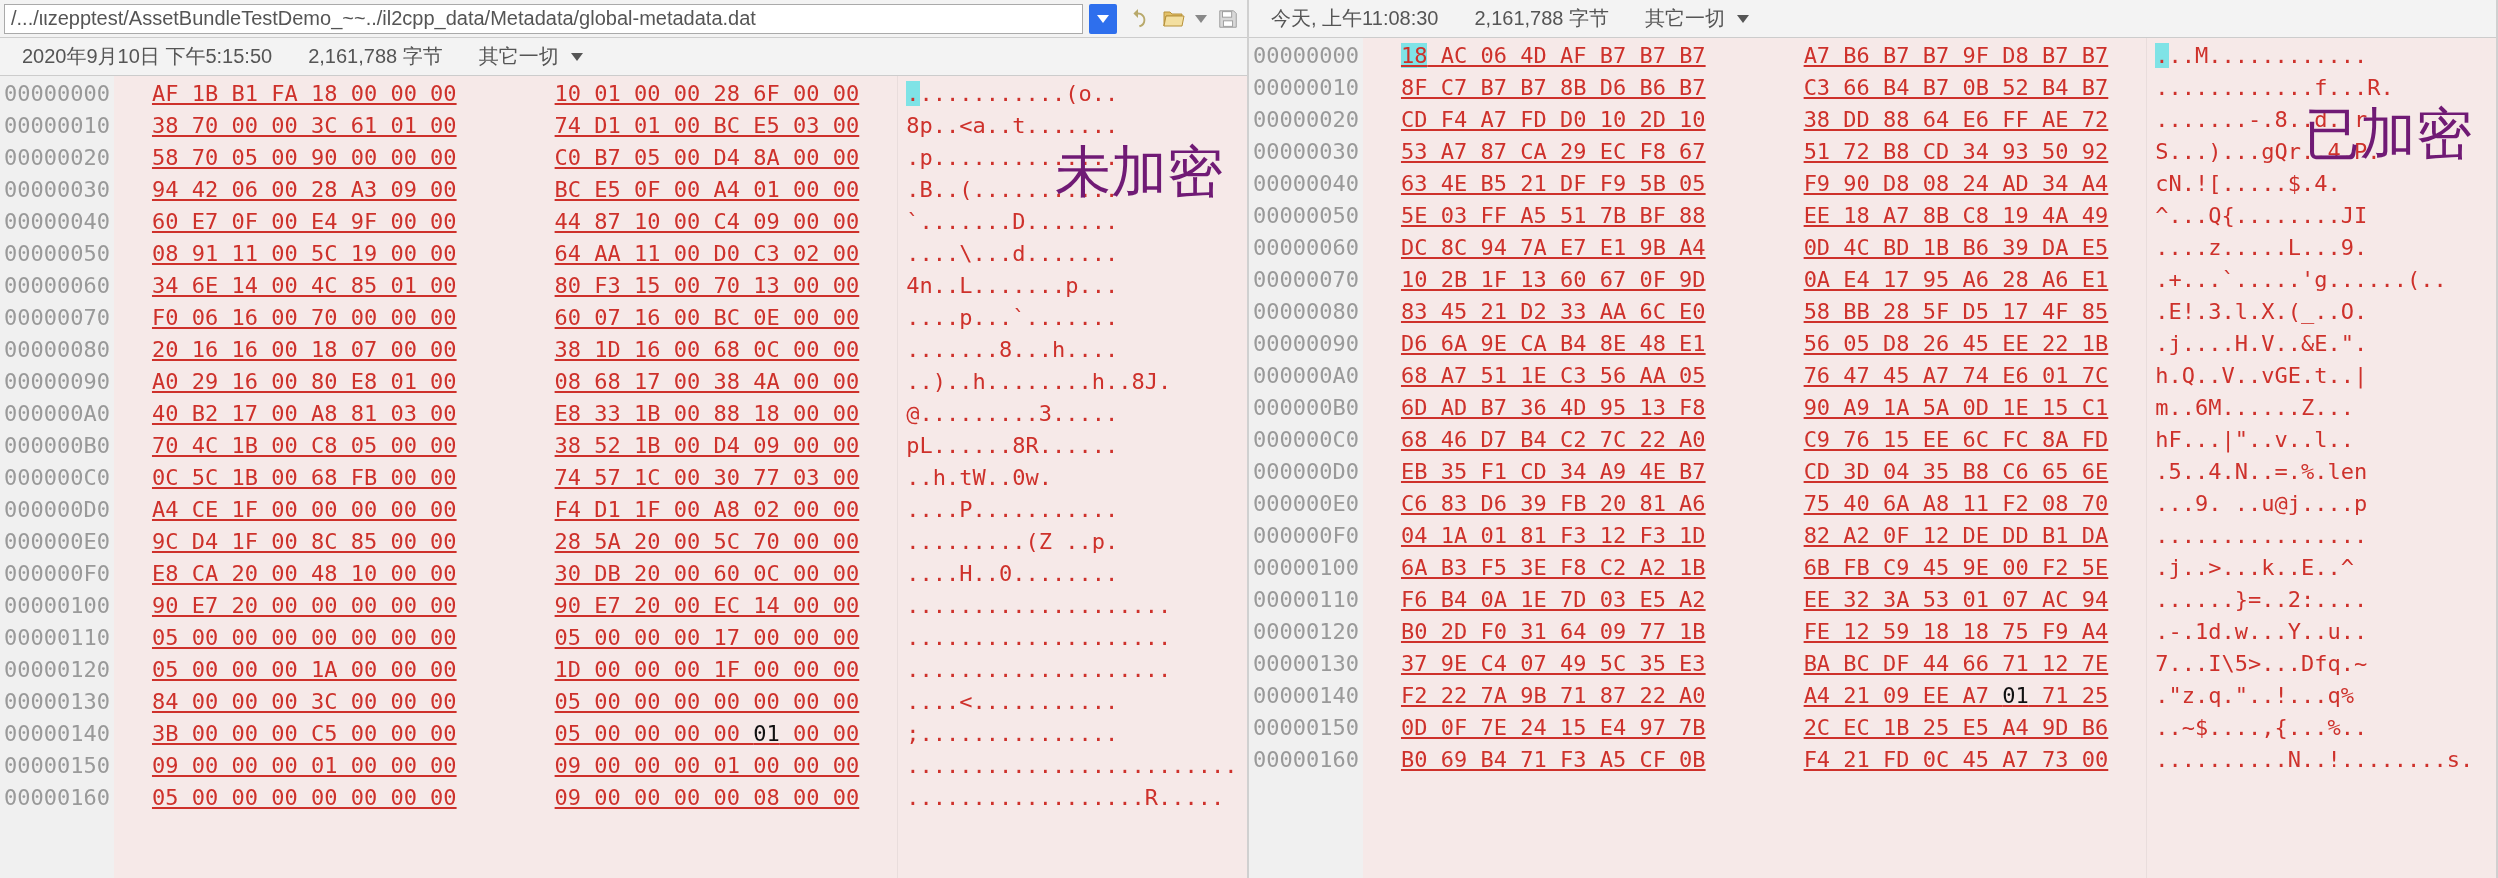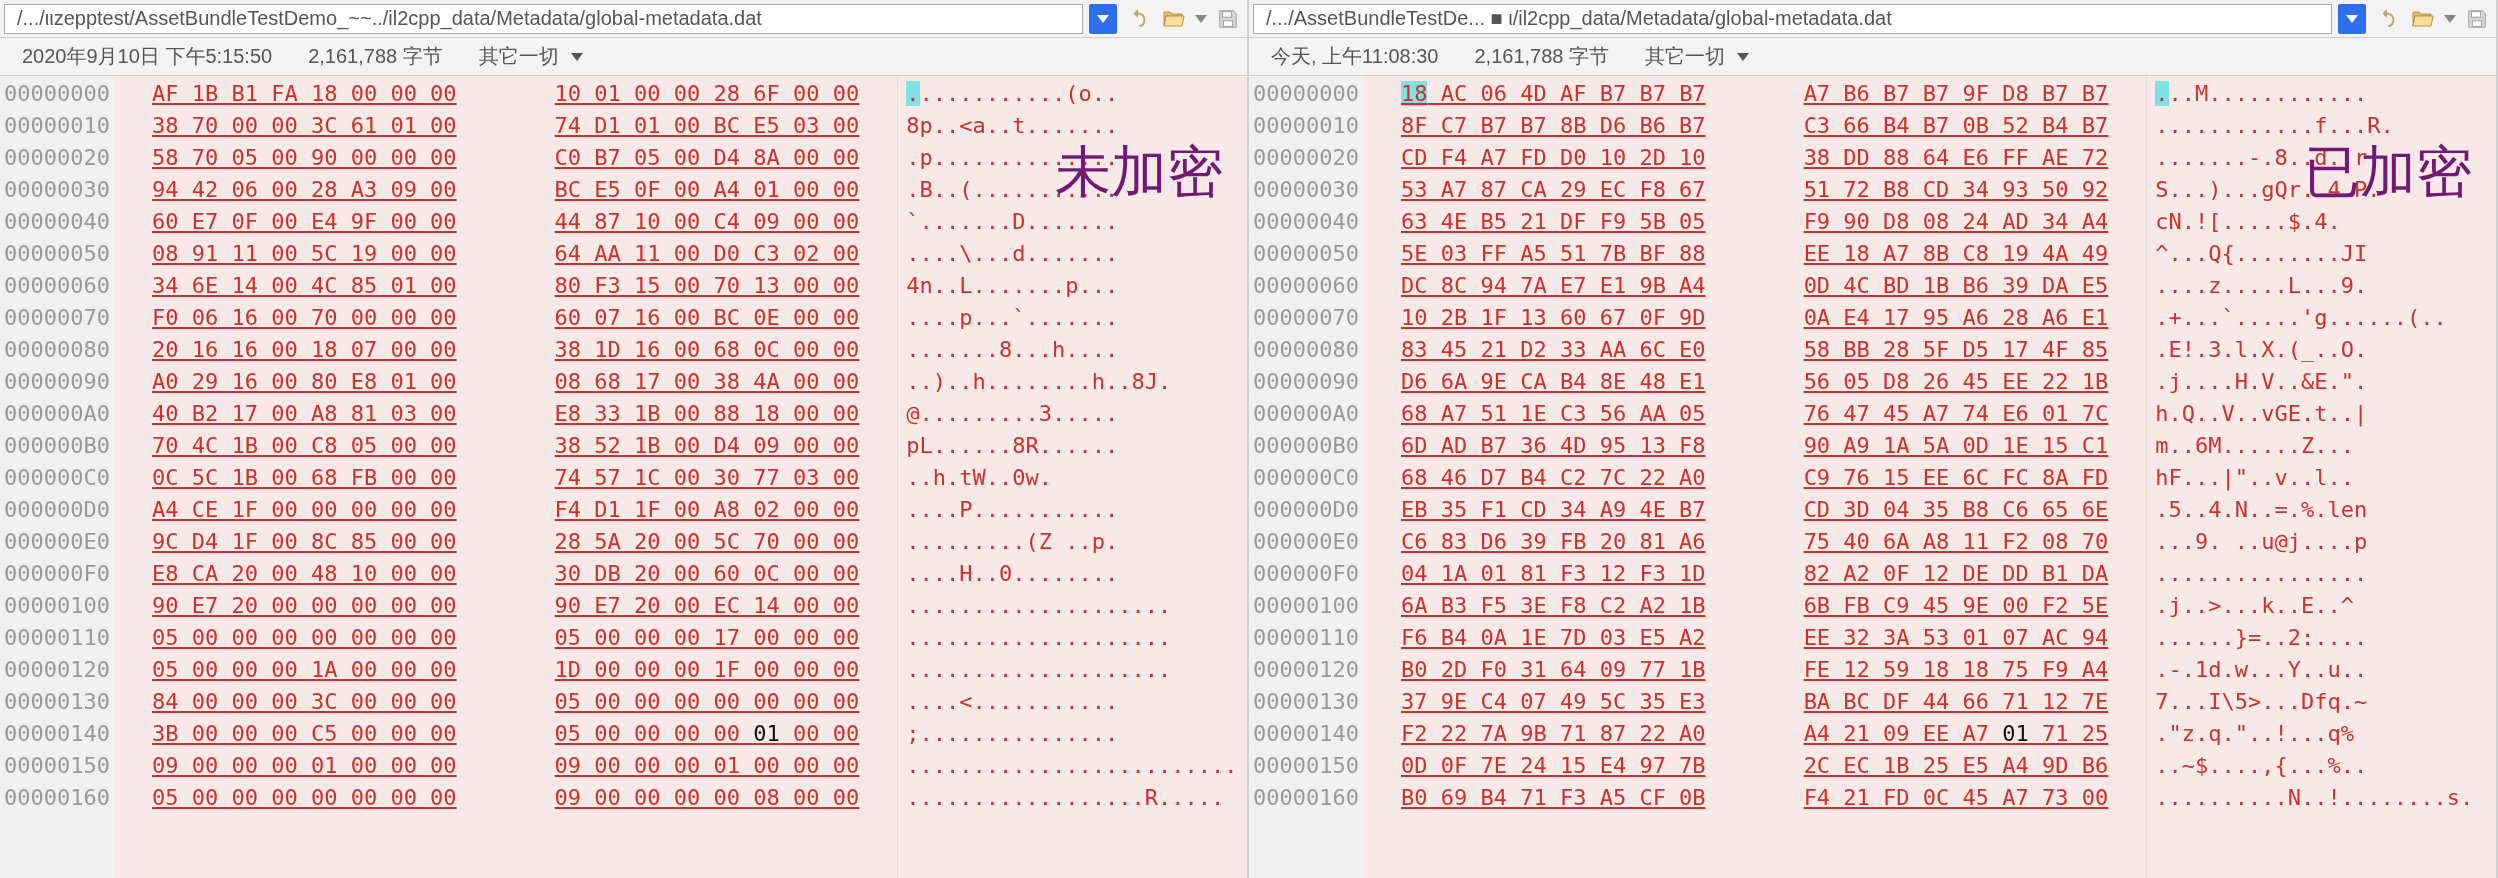--- a/index.html
+++ b/index.html
@@ -1,20 +1,20 @@
 <!DOCTYPE html>
 <html><head>
 <meta charset="utf-8">
 <style>
   * { margin: 0; padding: 0; box-sizing: border-box; }
   html, body { width: 2498px; height: 878px; font-family: Arial, sans-serif; background: #f8f8f8; overflow: hidden; }
   body { display: flex; }
   .panel { flex: 1; display: flex; flex-direction: column; border-right: 2px solid #d0d0d0; position: relative; }
   .toolbar { display: flex; align-items: center; background: #f3f3f3; border-bottom: 1px solid #ccc; height: 38px; padding: 2px 4px; gap: 6px; }
-  .path-input { flex: 1; height: 30px; border: 1px solid #aaa; background: #fff; padding: 0 12px; font-size: 20px; color: #555; font-family: Arial, sans-serif; }
+  .path-input { flex: 1; height: 30px; border: 1px solid #aaa; background: #fff; padding: 0 6px; font-size: 20px; color: #555; font-family: Arial, sans-serif; }
   .tb-btn { width: 30px; height: 30px; display: flex; align-items: center; justify-content: center; cursor: pointer; border-radius: 3px; }
   .dropdown-btn { width: 28px; height: 30px; background: #2e6fed; display: flex; align-items: center; justify-content: center; cursor: pointer; border-radius: 2px; }
   .statusbar { display: flex; align-items: center; background: #f3f3f3; border-bottom: 1px solid #ccc; height: 38px; font-size: 20px; color: #555; padding-left: 4px; }
   .status-item { padding: 0 18px; }
   .combo { display: flex; align-items: center; gap: 12px; padding: 0 18px; }
   .triangle-down { width: 0; height: 0; border-left: 6px solid transparent; border-right: 6px solid transparent; border-top: 8px solid #555; }
   .triangle-down-white { width: 0; height: 0; border-left: 6px solid transparent; border-right: 6px solid transparent; border-top: 8px solid #fff; }
   .hex-area { flex: 1; display: flex; font-family: "Menlo","Consolas",monospace; font-size: 22px; line-height: 32px; position: relative; background: #f6e9e8; overflow: hidden; gap: 28px; }
   .offsets { background: #f0f0f0; color: #999; padding: 2px 4px; }
   .hex-col { padding: 2px 10px; color: #ce312b; white-space: pre; text-decoration: underline; }
@@ -90,45 +90,20 @@
       </div>
     <div class="hex-col" id="left-hexA"><div class="row">AF 1B B1 FA 18 00 00 00</div><div class="row">38 70 00 00 3C 61 01 00</div><div class="row">58 70 05 00 90 00 00 00</div><div class="row">94 42 06 00 28 A3 09 00</div><div class="row">60 E7 0F 00 E4 9F 00 00</div><div class="row">08 91 11 00 5C 19 00 00</div><div class="row">34 6E 14 00 4C 85 01 00</div><div class="row">F0 06 16 00 70 00 00 00</div><div class="row">20 16 16 00 18 07 00 00</div><div class="row">A0 29 16 00 80 E8 01 00</div><div class="row">40 B2 17 00 A8 81 03 00</div><div class="row">70 4C 1B 00 C8 05 00 00</div><div class="row">0C 5C 1B 00 68 FB 00 00</div><div class="row">A4 CE 1F 00 00 00 00 00</div><div class="row">9C D4 1F 00 8C 85 00 00</div><div class="row">E8 CA 20 00 48 10 00 00</div><div class="row">90 E7 20 00 00 00 00 00</div><div class="row">05 00 00 00 00 00 00 00</div><div class="row">05 00 00 00 1A 00 00 00</div><div class="row">84 00 00 00 3C 00 00 00</div><div class="row">3B 00 00 00 C5 00 00 00</div><div class="row">09 00 00 00 01 00 00 00</div><div class="row">05 00 00 00 00 00 00 00</div></div>
     <div class="gap-col"></div>
     <div class="hex-col" id="left-hexB"><div class="row">10 01 00 00 28 6F 00 00</div><div class="row">74 D1 01 00 BC E5 03 00</div><div class="row">C0 B7 05 00 D4 8A 00 00</div><div class="row">BC E5 0F 00 A4 01 00 00</div><div class="row">44 87 10 00 C4 09 00 00</div><div class="row">64 AA 11 00 D0 C3 02 00</div><div class="row">80 F3 15 00 70 13 00 00</div><div class="row">60 07 16 00 BC 0E 00 00</div><div class="row">38 1D 16 00 68 0C 00 00</div><div class="row">08 68 17 00 38 4A 00 00</div><div class="row">E8 33 1B 00 88 18 00 00</div><div class="row">38 52 1B 00 D4 09 00 00</div><div class="row">74 57 1C 00 30 77 03 00</div><div class="row">F4 D1 1F 00 A8 02 00 00</div><div class="row">28 5A 20 00 5C 70 00 00</div><div class="row">30 DB 20 00 60 0C 00 00</div><div class="row">90 E7 20 00 EC 14 00 00</div><div class="row">05 00 00 00 17 00 00 00</div><div class="row">1D 00 00 00 1F 00 00 00</div><div class="row">05 00 00 00 00 00 00 00</div><div class="row">05 00 00 00 00 <span class="black-byte">01</span> 00 00</div><div class="row">09 00 00 00 01 00 00 00</div><div class="row">09 00 00 00 00 08 00 00</div></div>
     <div class="ascii-col" id="left-ascii"><div class="row"><span class="cursor-mark">.</span>...........(o..</div><div class="row">8p..&lt;a..t.......</div><div class="row">.p..............</div><div class="row">.B..(...........</div><div class="row">`.......D.......</div><div class="row">....\...d.......</div><div class="row">4n..L.......p...</div><div class="row">....p...`.......</div><div class="row">.......8...h....</div><div class="row">..)..h........h..8J.</div><div class="row">@.........3.....</div><div class="row">pL......8R......</div><div class="row">..h.tW..0w.</div><div class="row">....P...........</div><div class="row">.........(Z ..p.</div><div class="row">....H..0........</div><div class="row">....................</div><div class="row">....................</div><div class="row">....................</div><div class="row">....&lt;...........</div><div class="row">;...............</div><div class="row">.........................</div><div class="row">..................R.....</div></div>
     <div class="watermark">未加密</div>
   </div>
 </div>
 
 <div class="panel">
-  <div class="toolbar">
-    <input class="path-input" value="/.../AssetBundleTestDe... ■ ι/il2cpp_data/Metadata/global-metadata.dat" style="">
-    <div class="dropdown-btn">
-        <div class="triangle-down-white"></div>
-      </div>
-    <div class="tb-btn">
-      <svg width="22" height="22" viewBox="0 0 24 24">
-          <path d="M12 5V1L7 6l5 5V7c3 0 6 2 6 6 0 3-2 5-5 6l1 2c4-1 6-4 6-8 0-5-4-8-8-8z" fill="#b8a96b"></path>
-        </svg>
-    </div>
-    <div class="tb-btn">
-      <svg width="24" height="20" viewBox="0 0 24 20">
-          <path d="M2 3h6l2 2h10v2H4l-2 10V3z" fill="#e2c16a" stroke="#b8923a"></path>
-          <path d="M4 7h18l-2 10H2z" fill="#f3dfa0" stroke="#b8923a"></path>
-        </svg>
-    </div>
-    <div class="triangle-down" style="border-top-color:#888"></div>
-    <div class="tb-btn">
-      <svg width="22" height="22" viewBox="0 0 24 24">
-          <path d="M3 3h15l3 3v15H3V3z" fill="#d8d8d8" stroke="#999"></path>
-          <rect x="6" y="4" width="10" height="6" fill="#fff" stroke="#999"></rect>
-          <rect x="7" y="14" width="10" height="6" fill="#fff" stroke="#999"></rect>
-        </svg>
-    </div>
-  </div>
   <div class="statusbar">
     <div class="status-item">今天, 上午11:08:30</div>
     <div class="status-item">2,161,788 字节</div>
     <div class="combo">
       <span>其它一切</span>
       <div class="triangle-down"></div>
     </div>
   </div>
   <div class="hex-area">
     <div class="offsets" id="right-offsets">

